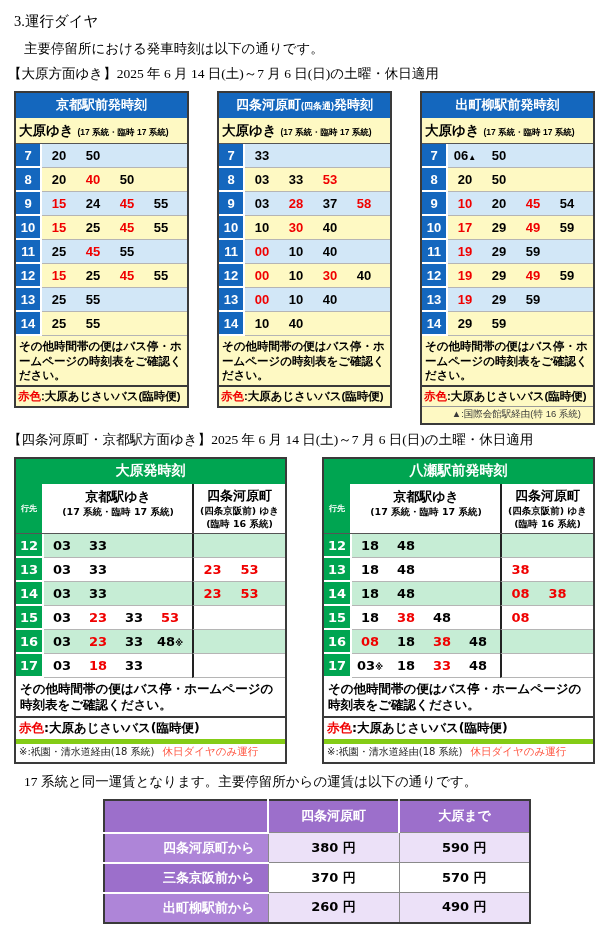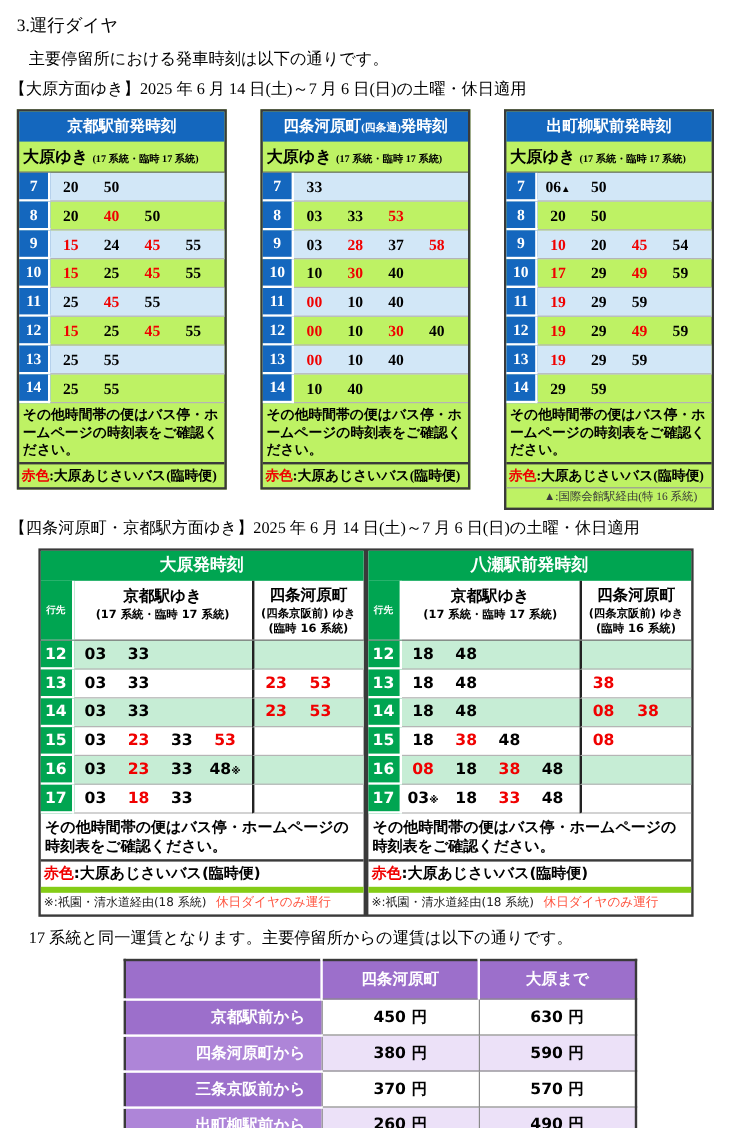--- a/index.html
+++ b/index.html
@@ -4,22 +4,22 @@
 <style>
   html,body{margin:0;padding:0;background:#fff;}
   .page{width:610px;height:940px;box-sizing:border-box;padding:10px 15px 0 14px;
         overflow:hidden;font-family:"Liberation Serif","DejaVu Serif",serif;color:#000;}
   .sec-title{font-size:14.5px;margin:2px 0 0 0;}
   .sec-desc{font-size:13.5px;margin:9px 0 7px 10px;}
   .sub-heading{font-size:13.5px;margin:6px 0 8px -6px;}
 
   
   .blue-row{display:flex;justify-content:space-between;align-items:flex-start;}
-  .btable{width:171px;border:2px solid #3a3a3a;background:#bef264;
-          font-family:Liberation Serif, serif;}
+  .btable{width:171px;border:2px solid #3a3a3a;background:#fef9c3;
+          font-family:Liberation Sans, sans-serif;}
   .bt-title{background:var(--blue);color:#fff;font-weight:bold;text-align:center;
             font-size:13px;padding:3px 0 4px;}
   .bt-title .small{font-size:9px;}
   .bt-sub{padding:4px 1px 3px 3px;font-weight:bold;font-size:13.5px;border-bottom:1.5px solid #555;
           white-space:nowrap;}
   .bt-sub .small{font-size:8.5px;}
   .bt-row{display:flex;height:24px;}
   .bt-row.alt{background:var(--lblue);}
   .bt-hour{width:26px;background:var(--blue);color:#fff;font-weight:bold;font-size:13px;
            display:flex;align-items:center;justify-content:center;
@@ -29,21 +29,21 @@
   .slot{width:34px;text-align:center;}
   .red{color:var(--red);}
   .mark{font-size:8px;}
   .bt-note{padding:3px 3px 2px;font-weight:bold;font-size:11.5px;line-height:1.28;}
   .bt-legend{border-top:2px solid #3a3a3a;padding:2px 2px;font-weight:bold;font-size:11.5px;
              white-space:nowrap;}
   .bt-extra{border-top:1px solid #999;font-size:9.5px;color:#3a3a3a;text-align:right;
             padding:1px 12px 2px;}
 
   
-  .green-row{display:flex;justify-content:center;align-items:flex-start;margin-top:2px;}
+  .green-row{display:flex;justify-content:space-between;align-items:flex-start;margin-top:2px;}
   .gtable{width:269px;border:2px solid #3a3a3a;background:#fff;
           font-family:"DejaVu Sans","Liberation Sans",sans-serif;}
   .gt-title{background:var(--green);color:#fff;font-weight:bold;text-align:center;
             font-size:14px;padding:3px 0 4px;}
   .gt-header{display:flex;border-bottom:1.5px solid #555;}
   .gt-h-dest{width:28px;background:var(--green);color:#fff;font-size:8px;font-weight:bold;
              display:flex;align-items:center;justify-content:center;
              border-right:2px solid #fff;box-sizing:border-box;}
   .gt-h-c1{width:148px;text-align:center;padding:4px 0 2px;}
   .gt-h-c1 .t{font-weight:bold;font-size:13px;}
@@ -466,25 +466,20 @@
 
   <table class="fare">
     <thead>
       <tr>
         <th class="f-corner"></th>
         <th class="f-col">四条河原町</th>
         <th class="f-col">大原まで</th>
       </tr>
     </thead>
     <tbody id="fare-body">
-        <tr>
-          <td class="f-label">京都駅前から</td>
-          <td class="f-val">450 円</td>
-          <td class="f-val">630 円</td>
-        </tr>
         <tr class="alt">
           <td class="f-label">四条河原町から</td>
           <td class="f-val">380 円</td>
           <td class="f-val">590 円</td>
         </tr>
         <tr>
           <td class="f-label">三条京阪前から</td>
           <td class="f-val">370 円</td>
           <td class="f-val">570 円</td>
         </tr>

